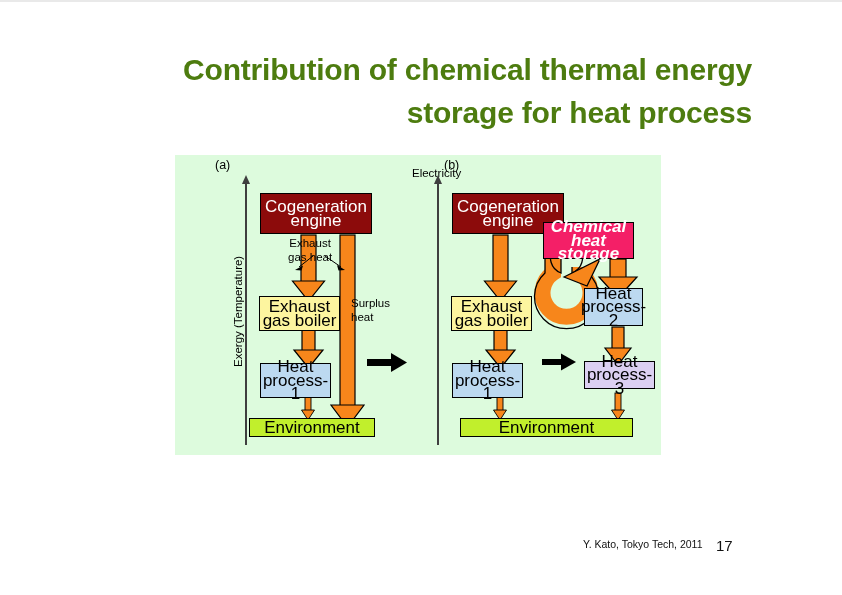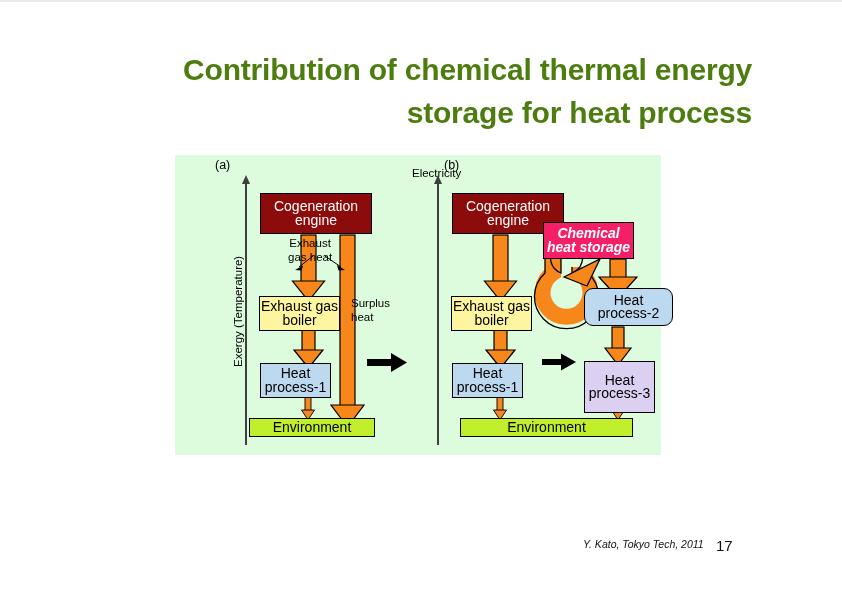--- a/index.html
+++ b/index.html
@@ -74,21 +74,21 @@
   }
   
   .box {
     position: absolute;
     box-sizing: border-box;
     border: 1.4px solid #000;
     display: flex;
     align-items: center;
     justify-content: center;
     text-align: center;
-    font-size: 14px;
+    font-size: 17px;
     line-height: 13.5px;
     color: #000;
   }
   .box.engine {
     background: #8c0b0b;
     color: #ffffff;
   }
   .box.chem {
     background: #f41f67;
     color: #ffffff;
@@ -124,21 +124,20 @@
     font-size: 13px;
     line-height: 18.5px;
     color: #000;
   }
   .footer-credit {
     position: absolute;
     left: 583px;
     top: 538px;
     font-size: 10.5px;
     color: #111;
-    font-style: italic;
   }
   .footer-num {
     position: absolute;
     left: 716px;
     top: 537px;
     font-size: 15px;
     color: #111;
   }
 </style>
 </head>
@@ -272,24 +271,24 @@
 
     <div class="box engine" style="left:277px; top:38px; width:112px; height:41px;">Cogeneration
 engine</div>
 
     <div class="box chem" style="left:368px; top:67px; width:91px; height:37px;">Chemical
 heat storage</div>
 
     <div class="box boiler" style="left:276px; top:141px; width:81px; height:35px;">Exhaust gas
 boiler</div>
 
-    <div class="box proc-blue" style="left:409px; top:133px; width:89px; height:38px;border-radius:9px;">Heat
+    <div class="box proc-blue" style="left:409px; top:133px; width:59px; height:38px;">Heat
 process-2</div>
 
-    <div class="box proc-pur" style="left:409px; top:206px; width:71px; height:52px;">Heat
+    <div class="box proc-pur" style="left:409px; top:206px; width:71px; height:28px;">Heat
 process-3</div>
 
     <div class="box proc-blue" style="left:277px; top:208px; width:71px; height:35px;">Heat
 process-1</div>
 
     <div class="box env" style="left:285px; top:263px; width:173px; height:19px;">Environment</div>
 
   </div>
 
 

